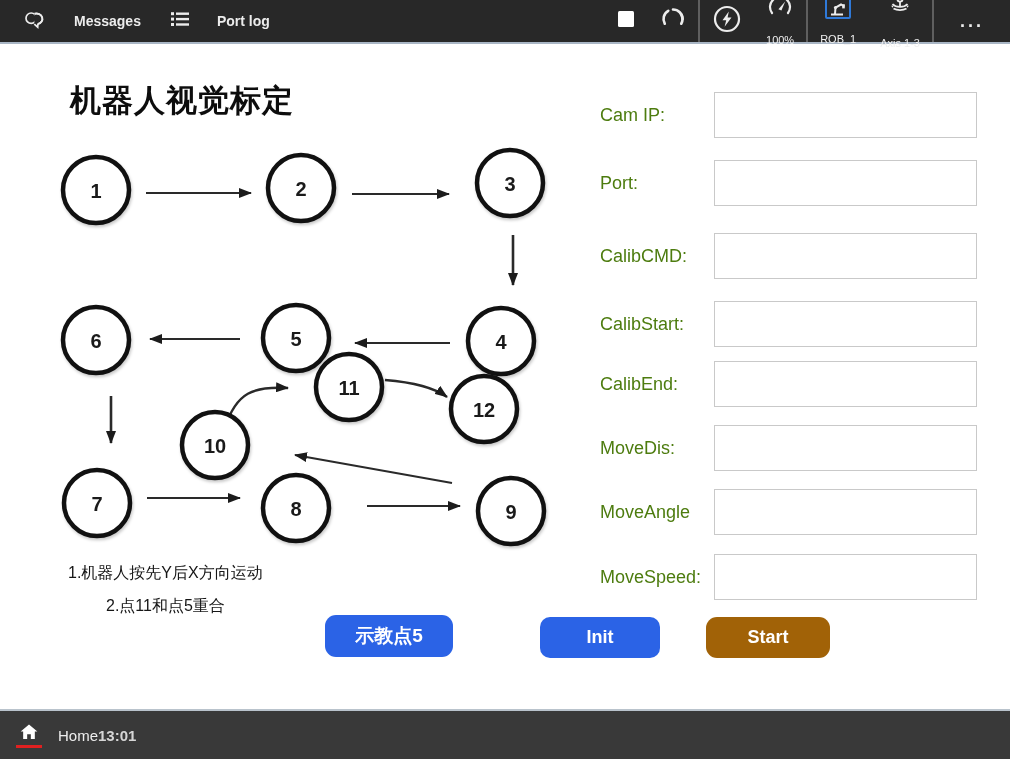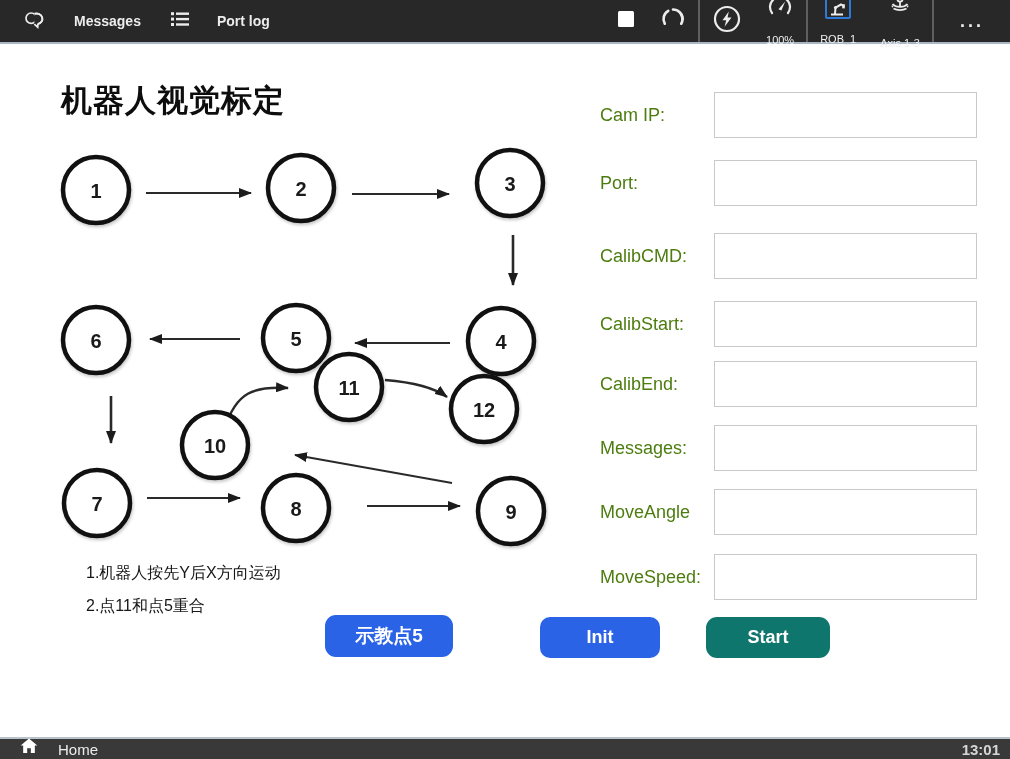--- a/index.html
+++ b/index.html
@@ -21,32 +21,32 @@
   .tb-sep { width:2px; background:#5f5f5f; }
   .tb-ico-btn { display:flex; flex-direction:column; align-items:center; justify-content:center; padding:0 12px; }
   .tb-ico-btn .sub { font-size:11px; color:#f0f0f0; margin-top:15px; line-height:11px; }
   .rob-box { width:26px; height:26px; border:2px solid #2f79d8; border-radius:2px;
              display:flex; align-items:center; justify-content:center; }
   .more-dots { font-size:18px; font-weight:bold; letter-spacing:3px; color:#ececec; padding:0 26px;
                display:flex; align-items:center; }
 
   
   .page-title {
-    position:absolute; left:61px; top:80px;
+    position:absolute; left:70px; top:80px;
     font-size:31px; font-weight:bold; color:#0d0d0d; letter-spacing:1px;
   }
   .diagram { position:absolute; left:40px; top:130px; width:540px; height:440px; }
   .diagram circle.node { fill:#ffffff; stroke:#111; stroke-width:4.5; }
   .diagram text.num { font-size:20px; font-weight:bold; fill:#1a1a1a;
                       text-anchor:middle; dominant-baseline:central; }
   .nodes-shadow { filter: drop-shadow(1.5px 2px 1.5px rgba(0,0,0,0.22)); }
 
-  .note { position:absolute; left:86px; font-size:16px; color:#161616; }
+  .note { position:absolute; left:68px; font-size:16px; color:#161616; }
   .note.n1 { top:563px; }
-  .note.n2 { top:596px; }
+  .note.n2 { top:596px;margin-left:38px; }
 
   .btn-blue {
     position:absolute; border:none; border-radius:11px; color:#fff;
     font-family:inherit; font-weight:bold; cursor:pointer;
     display:flex; align-items:center; justify-content:center;
   }
   .btn-teach { left:325px; top:615px; width:128px; height:42px; font-size:19px; }
   .btn-init  { left:540px; top:617px; width:120px; height:41px; font-size:18px; font-weight:600;border-radius:10px; }
   .btn-start { left:706px; top:617px; width:124px; height:41px; font-size:18px; font-weight:600; }
 
@@ -55,23 +55,23 @@
   .form-row label { position:absolute; left:0; top:0; height:46px; line-height:46px;
                     font-size:18px; color:#4d7c0f; }
   .form-row input {
     position:absolute; left:114px; top:0; width:263px; height:46px;
     border:1px solid #c9c9c9; background:#fff; font-size:16px; padding:0 8px;
     font-family:inherit; outline:none;
   }
 
   
   .bottombar {
-    position:absolute; left:0; right:0; bottom:0; height:22px;
+    position:absolute; left:0; right:0; bottom:0; height:50px;
     background:#393939; border-top:2px solid #b9c3cc;
-    display:flex; align-items:center; justify-content:space-between;
+    display:flex; align-items:center; 
     color:#ededed;
   }
   .bb-home { display:flex; align-items:center; gap:16px; padding-left:16px; height:100%; }
   .bb-home .lbl { font-size:15px; color:#ededed; }
   .home-ico-wrap { display:flex; flex-direction:column; align-items:center; }
   .home-underline { width:26px; height:3px; background:#e02020; margin-top:1px; }
   .bb-time { font-size:15px; font-weight:bold; color:#d6d6d6; padding-right:10px; }
 </style>
 </head>
 <body>
@@ -253,21 +253,21 @@
         <text class="num" x="471" y="382">9</text>
       </g>
     </g>
   </svg>
 
   <div class="note n1">1.机器人按先Y后X方向运动</div>
   <div class="note n2">2.点11和点5重合</div>
 
   <button class="btn-blue btn-teach" style="background:#2b63e6">示教点5</button>
   <button class="btn-blue btn-init" style="background:#2b63e6">Init</button>
-  <button class="btn-blue btn-start" style="background:#0f766e">Start</button>
+  <button class="btn-blue btn-start" style="background:#a16207">Start</button>
 
   <div class="form-row" style="top:92px">
     <label>Cam IP:</label>
     <input type="text" value="" style="">
   </div>
   <div class="form-row" style="top:233px">
     <label>CalibCMD:</label>
     <input type="text" value="" style="">
   </div>
   <div class="form-row" style="top:160px">
@@ -276,21 +276,21 @@
   </div>
   <div class="form-row" style="top:301px">
     <label>CalibStart:</label>
     <input type="text" value="" style="">
   </div>
   <div class="form-row" style="top:361px">
     <label>CalibEnd:</label>
     <input type="text" value="" style="">
   </div>
   <div class="form-row" style="top:425px">
-    <label>Messages:</label>
+    <label>MoveDis:</label>
     <input type="text" value="" style="">
   </div>
   <div class="form-row" style="top:489px">
     <label>MoveAngle</label>
     <input type="text" value="" style="">
   </div>
   <div class="form-row" style="top:554px">
     <label>MoveSpeed:</label>
     <input type="text" value="" style="">
   </div>

